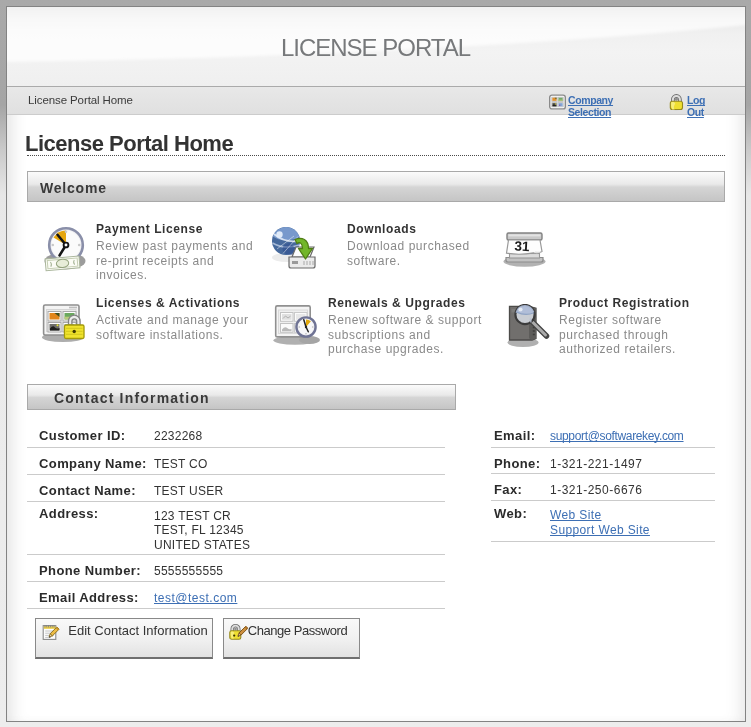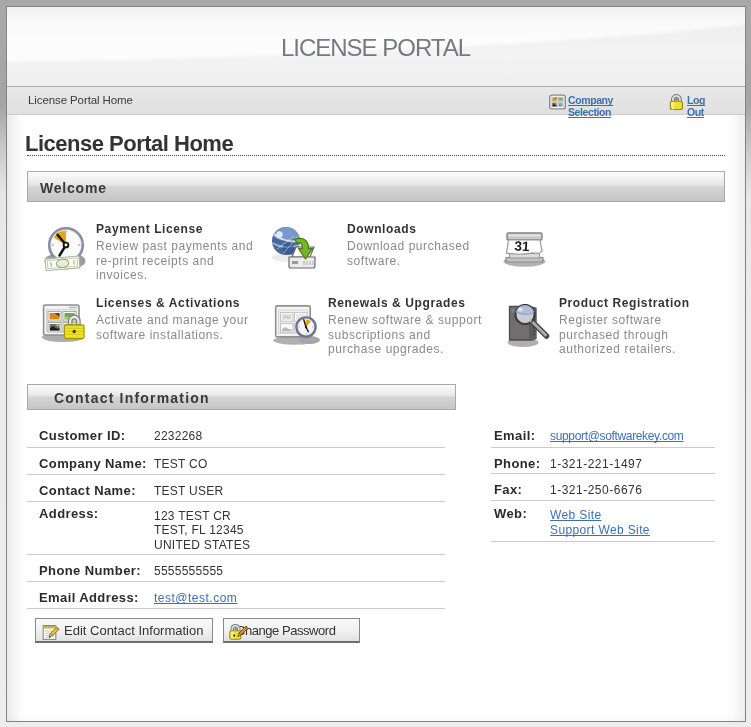--- a/index.html
+++ b/index.html
@@ -42,23 +42,23 @@
 .tbl .row .val{flex:1;color:#333;font-size:12px;letter-spacing:0.25px;padding-top:1px}
 .tbl a{color:#3d6fb4;text-decoration:underline;text-decoration-skip-ink:none}
 #ctbl a{letter-spacing:0.5px}
 #ctbl{left:20px;top:413px;width:418px}
 #stbl{left:484px;top:413px;width:224px}
 #stbl .row .lbl{flex:0 0 56px;padding-left:3px}
 #stbl .row .val{padding-top:1px;letter-spacing:0.5px}
 #stbl .row .val a{font-size:12px;letter-spacing:-0.34px}
 #stbl .weblinks{line-height:15px}
 #stbl .weblinks a{letter-spacing:0.38px !important}
-.btn{position:absolute;box-sizing:border-box;height:25px;border:1px solid #898989;white-space:nowrap;overflow:hidden;
+.btn{position:absolute;box-sizing:border-box;height:41px;border:1px solid #898989;white-space:nowrap;overflow:hidden;
   background:linear-gradient(180deg,#f9f9f9 0%,#f0f0f0 55%,#e2e2e2 100%);
-  font-size:13px;color:#333;line-height:24px;text-align:left;padding-left:28px;border-bottom:2px solid #6f6f6f}
+  font-size:13px;color:#333;line-height:24px;text-align:center;padding-left:28px;border-bottom:2px solid #6f6f6f}
 .btn svg{position:absolute;left:6px;top:4px}
 #btn2 svg{left:5px}
 </style>
 </head>
 <body>
 <div id="page">
   <div id="hdr">
       <div class="sweep"></div>
       <h1>LICENSE PORTAL</h1>
     </div>

